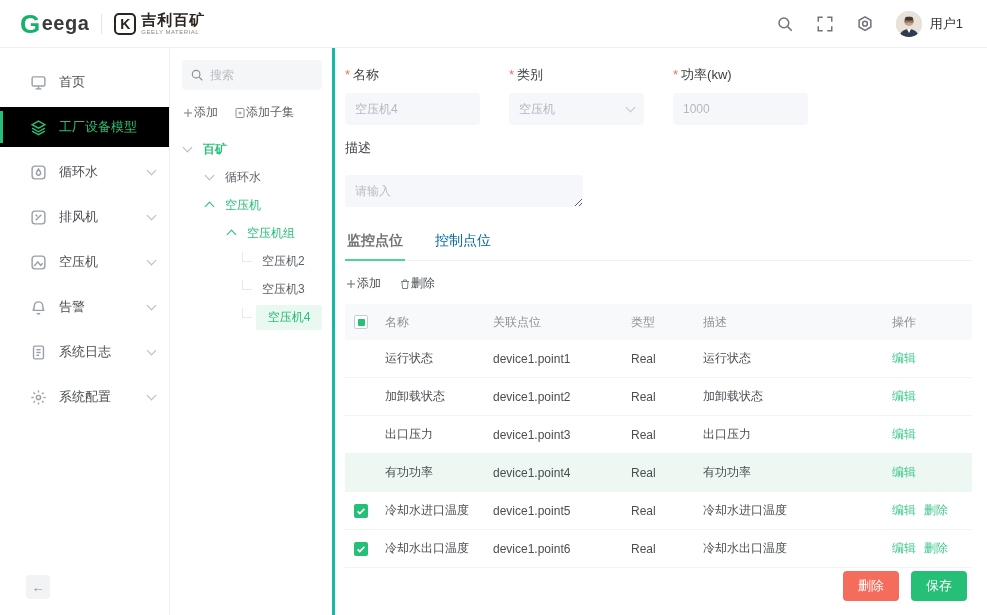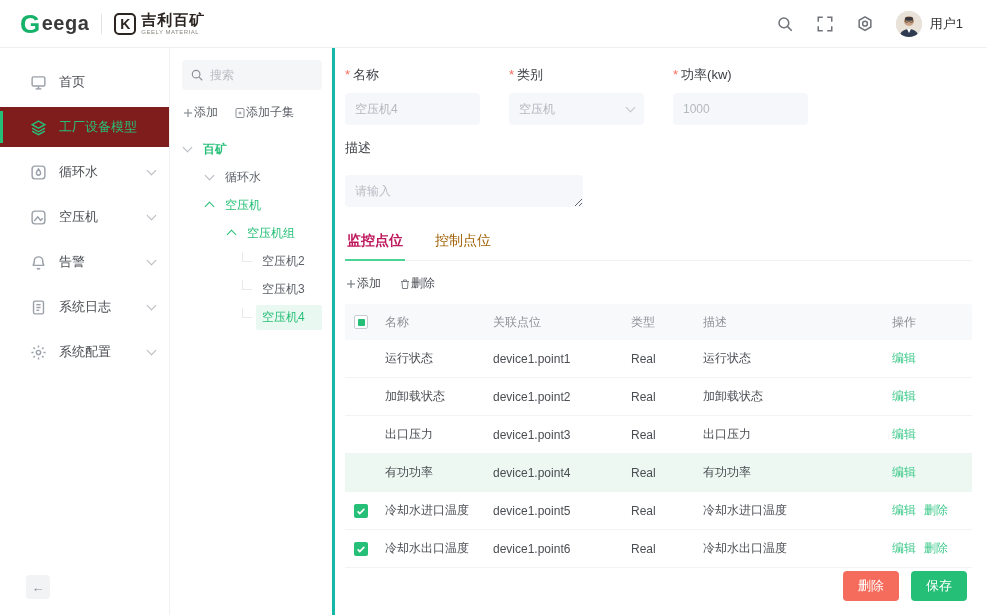--- a/index.html
+++ b/index.html
@@ -29,21 +29,21 @@
   .main { display:flex; height:567px; }
   .sidebar { width:170px; border-right:1px solid #f0f0f2; padding-top:14px; position:relative; flex-shrink:0; }
   .treepanel { width:165px; border-right:3px solid #14b8a6; padding:12px 10px 0 12px; flex-shrink:0; }
   .content { flex:1; position:relative; padding:18px 15px 0 10px; }
 
   
   .side-item { height:40px; margin-bottom:5px; display:flex; align-items:center; gap:12px;
     padding:0 14px 0 30px; cursor:pointer; color:#4a4d52; position:relative; }
   .side-item .sicon { width:17px; height:17px; color:#9aa0a8; flex-shrink:0; }
   .side-item .slabel { flex:1; font-size:13px; }
-  .side-item.active { background:#7f1d1d; color:#26bf77; }
+  .side-item.active { background:#000000; color:#26bf77; }
   .side-item.active .sicon { color:#26bf77; }
   .side-item.active::before { content:""; position:absolute; left:0; top:4px; bottom:4px; width:3px; background:#26bf77; }
   .chev { width:7px; height:7px; border-right:1.4px solid #b6bac0; border-bottom:1.4px solid #b6bac0;
     transform:rotate(45deg); margin-top:-3px; flex-shrink:0; }
   .chev.up { transform:rotate(-135deg); margin-top:3px; }
   .chev.green { border-color:#26bf77; }
   .chev.gray { border-color:#b6bac0; }
   .collapse-btn { position:absolute; left:26px; bottom:16px; width:24px; height:24px; background:#f2f3f5;
     border-radius:4px; color:#888e98; display:flex; align-items:center; justify-content:center;
     font-size:13px; cursor:pointer; }
@@ -52,21 +52,21 @@
   .search-box { height:30px; background:#f5f6f8; border-radius:4px; display:flex; align-items:center;
     padding:0 8px; gap:6px; margin-bottom:14px; }
   .search-box svg { width:14px; height:14px; color:#8c9096; flex-shrink:0; }
   .search-box input { border:none; outline:none; background:transparent; width:100%; font-size:12px; color:#333;
     font-family:inherit; }
   .search-box input::placeholder { color:#b9bdc4; }
   .tree-toolbar { display:flex; align-items:center; gap:16px; margin-bottom:14px; color:#5b5f66; font-size:12px; }
   .ttbtn { display:flex; align-items:center; cursor:pointer; }
   .ttbtn svg { width:12px; height:12px; color:#8c9096; }
   .tree-node { height:28px; display:flex; align-items:center; font-size:12px; color:#5b5f66; cursor:pointer; }
-  .tree-node .tlabel { padding:4px 6px; border-radius:2px; }
+  .tree-node .tlabel { padding:4px 6px; border-radius:2px;text-align:center; }
   .tree-node.green { color:#26bf77; }
   .tree-node .elbow { width:10px; height:10px; border-left:1px solid #e7e9ec; border-bottom:1px solid #e7e9ec;
     margin:-8px 4px 0 0; flex-shrink:0; }
   .tree-node.selected { color:#26bf77; }
   .tree-node.selected .tlabel { background:#e9f8f0; flex:1; }
   .tree-node .chev { margin-right:6px; }
 
   
   .form-grid { display:grid; grid-template-columns:repeat(4,1fr); column-gap:29px; }
   .f-label { font-size:13px; color:#3a3d42; margin-bottom:9px; }
@@ -74,22 +74,22 @@
   .f-control { height:32px; background:#f5f7fa; border-radius:4px; display:flex; align-items:center;
     padding:0 10px; color:#b4b8bf; font-size:12px; justify-content:space-between; cursor:not-allowed; }
   .f-control .chev { border-color:#c2c6cc; }
   .desc-block { margin-top:14px; }
   .desc-area { margin-top:9px; width:238px; height:32px; background:#f5f7fa; border:none; border-radius:4px;
     padding:8px 10px; font-size:12px; color:#333; resize:both; font-family:inherit; outline:none; }
   .desc-area::placeholder { color:#b9bdc4; }
 
   
   .tabs { display:flex; gap:28px; margin-top:16px; border-bottom:1px solid #f0f0f2; }
-  .tab { padding:6px 2px 10px; font-size:14px; color:#a16207; cursor:pointer; position:relative; }
-  .tab.active { color:#be185d; font-weight:bold; }
+  .tab { padding:6px 2px 10px; font-size:14px; color:#0369a1; cursor:pointer; position:relative; }
+  .tab.active { color:#737373; font-weight:bold; }
   .tab.active::after { content:""; position:absolute; left:0; right:0; bottom:-1px; height:2px; background:#4cd396; }
 
   
   .tbl-toolbar { display:flex; align-items:center; gap:18px; margin:14px 0 12px; color:#4a4d52; font-size:12px; }
   .tbl-toolbar .ttbtn svg { color:#7c8086; }
   .grid-table { width:100%; }
   .trow { display:grid; grid-template-columns:40px 108px 138px 72px 1fr 80px; align-items:center;
     height:38px; border-bottom:1px solid #f2f3f5; font-size:12px; color:#4a4d52; }
   .trow.thead { height:36px; background:#f8f9fa; color:#8d9197; border-bottom:none; border-radius:2px; }
   .trow.hl { background:#ecf8f1; border-bottom:1px solid #ecf8f1; }
@@ -179,20 +179,28 @@
       <svg class="sicon" viewBox="0 0 24 24" fill="none" stroke="currentColor" stroke-width="2">
           <rect x="3" y="3" width="18" height="18" rx="4"></rect>
           <path d="M12 7c2 2.6 3 4.2 3 5.8a3 3 0 0 1-6 0C9 11.2 10 9.6 12 7z"></path>
         </svg>
       <span class="slabel">循环水</span>
       <i class="chev"></i>
     </div>
     <div class="side-item">
       <svg class="sicon" viewBox="0 0 24 24" fill="none" stroke="currentColor" stroke-width="2">
           <rect x="3" y="3" width="18" height="18" rx="4"></rect>
+          <path d="M8 16L16 8M8 8l2.5 2.5"></path>
+        </svg>
+      <span class="slabel">排风机</span>
+      <i class="chev"></i>
+    </div>
+    <div class="side-item">
+      <svg class="sicon" viewBox="0 0 24 24" fill="none" stroke="currentColor" stroke-width="2">
+          <rect x="3" y="3" width="18" height="18" rx="4"></rect>
           <path d="M6 17l5-6 4 5 3-3"></path>
         </svg>
       <span class="slabel">空压机</span>
       <i class="chev"></i>
     </div>
     <div class="side-item">
       <svg class="sicon" viewBox="0 0 24 24" fill="none" stroke="currentColor" stroke-width="2">
           <path d="M6 10a6 6 0 1 1 12 0c0 5 2 6 2 6H4s2-1 2-6z"></path>
           <path d="M10 20a2.2 2.2 0 0 0 4 0"></path>
         </svg>

